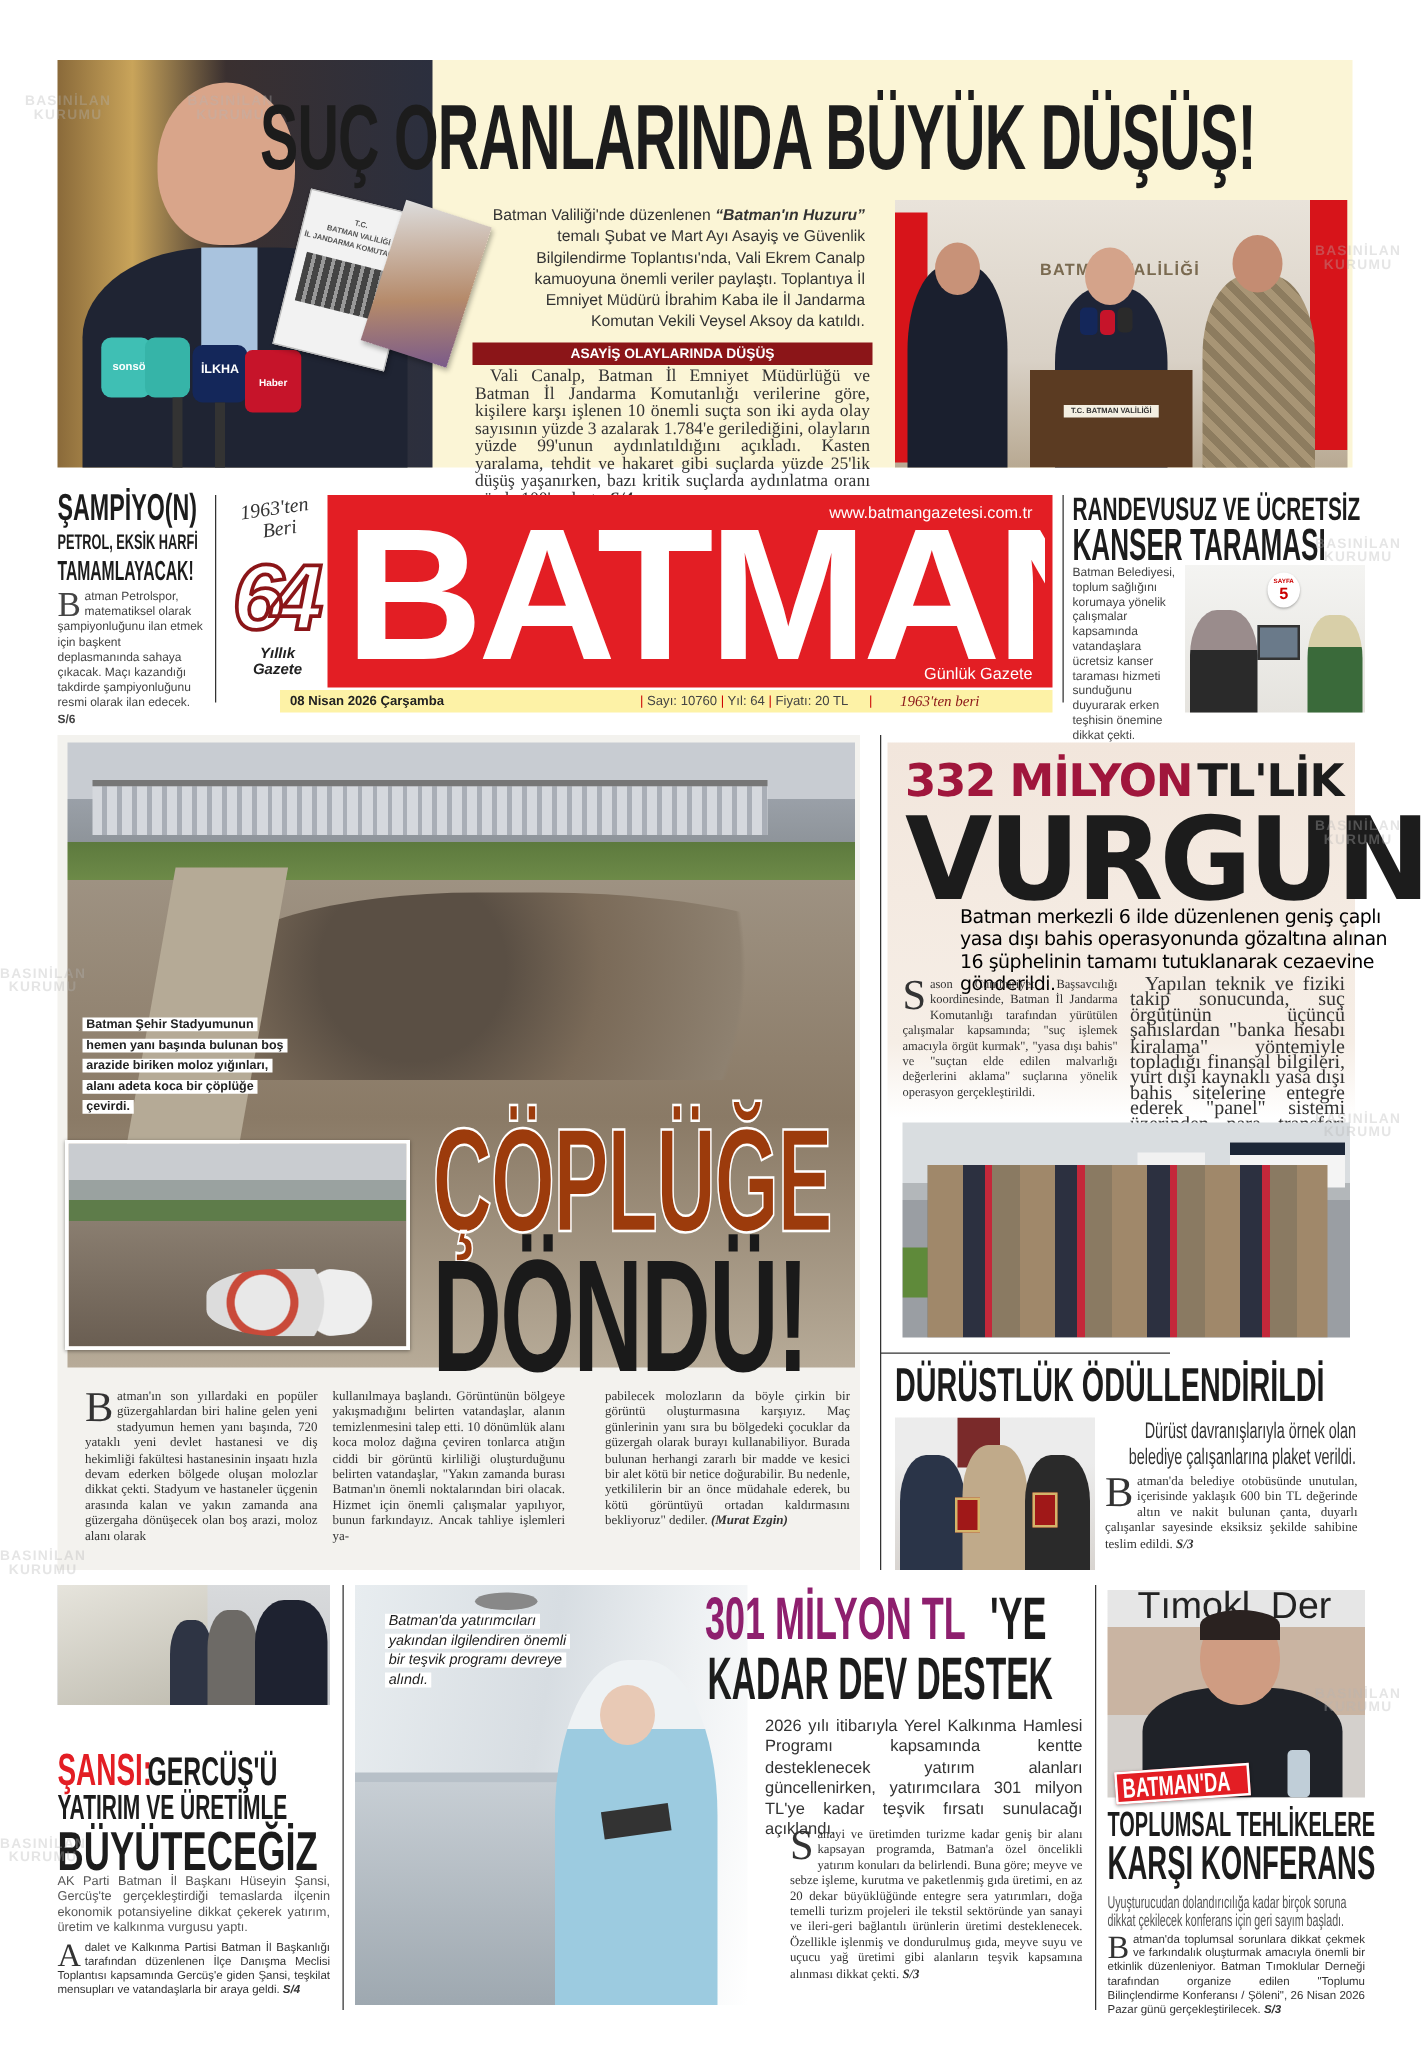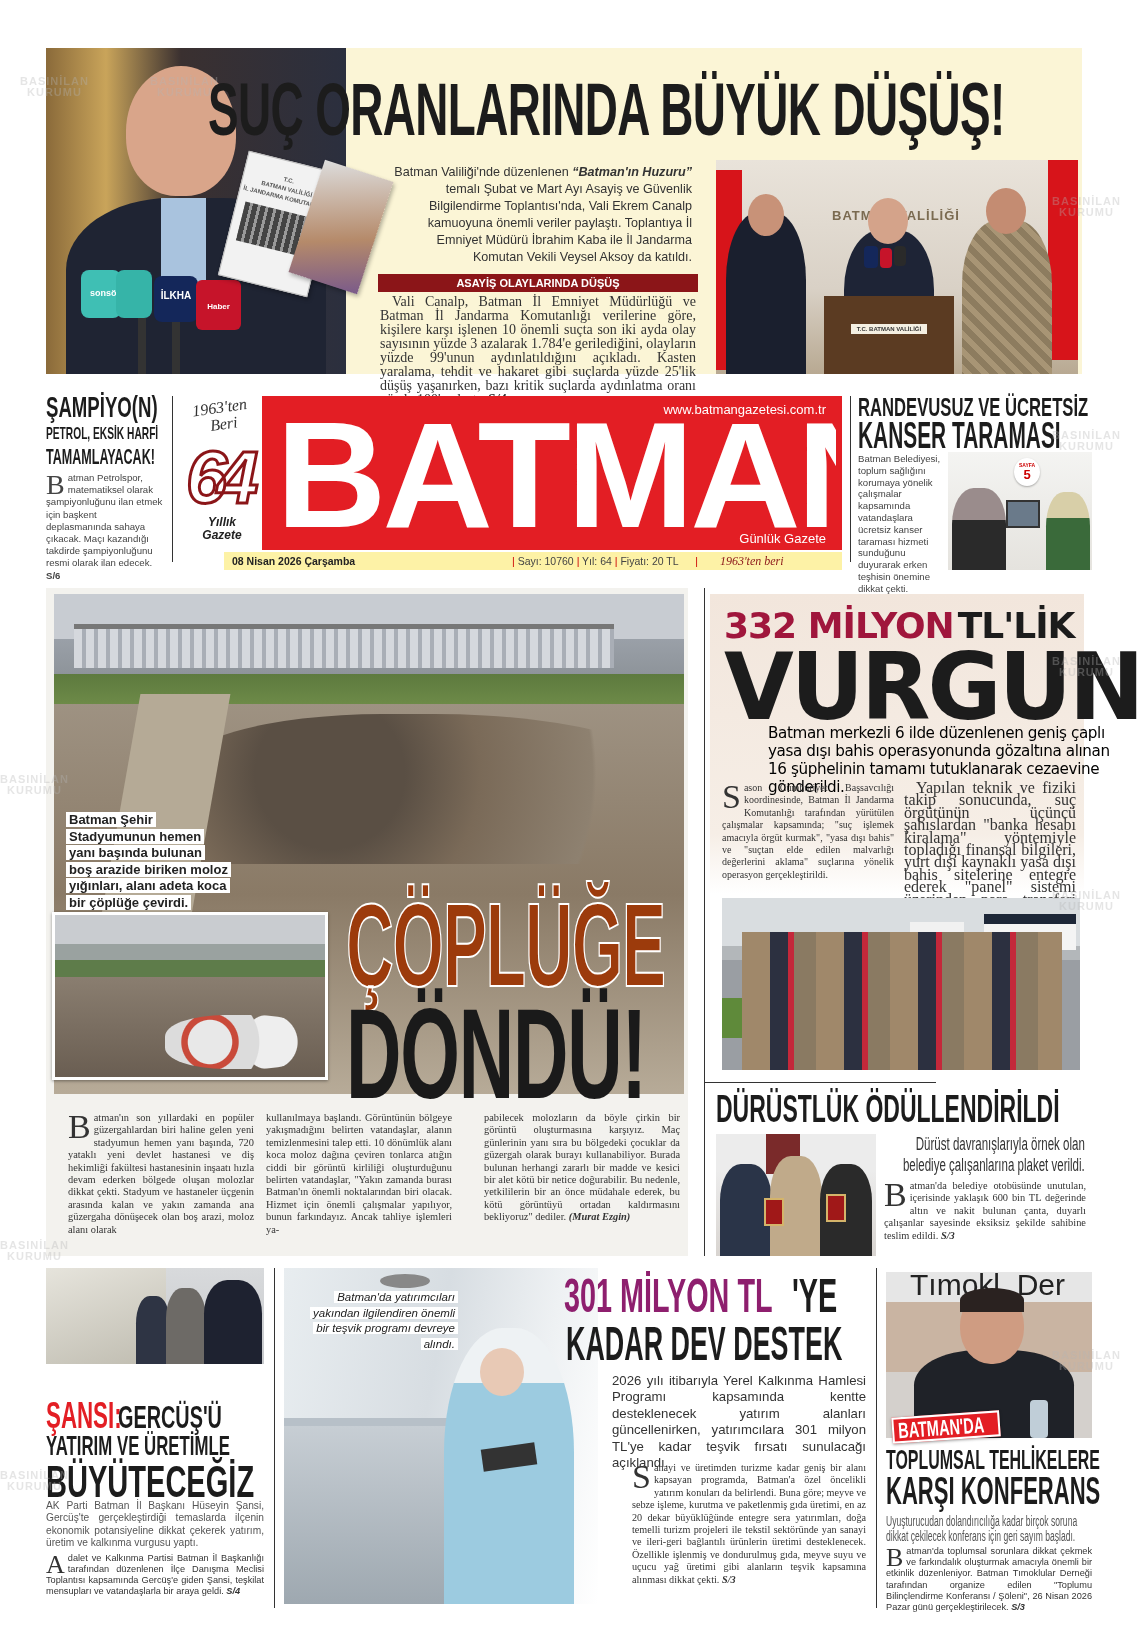--- a/index.html
+++ b/index.html
@@ -148,21 +148,21 @@
   </div>
 </section>
 
 <section>
   <div class="abs" style="left:46px; top:588px; width:642px; height:668px; background:#f3f2ee;"></div>
   <div class="photo" style="left:54px; top:594px; width:630px; height:500px; background:linear-gradient(180deg,#c8ccd2 0%,#c8ccd2 9%,#9aa0a8 9%,#8e949a 16%,#5d7a3e 16%,#6d8a48 22%,#9e9282 22%,#8a7a66 60%,#b7ab98 100%);">
     <div class="abs" style="left:20px; top:30px; width:540px; height:44px; background:repeating-linear-gradient(90deg,#d5d8dd 0 8px,#a9aeb6 8px 12px); border-top:5px solid #777;"></div>
     <div class="abs" style="left:120px; top:120px; width:520px; height:150px; border-radius:40% 50% 0 0; background:radial-gradient(circle at 30% 40%,#5a4f44 0 20%,#7a6a58 40%,#8e8170 70%,transparent 71%);"></div>
     <div class="abs" style="left:60px; top:100px; width:90px; height:300px; background:#b5aa96; transform:skewX(-10deg);"></div>
   </div>
-  <div class="abs sans" style="left:66px; top:812px; width:162px; font-size:13px; line-height:16.5px; font-weight:700; color:#222;">
+  <div class="abs sans" style="left:66px; top:812px; width:162px; font-size:10px; line-height:16.5px; font-weight:700; color:#222;">
     <span style="background:#fff; padding:0 3px; box-decoration-break:clone; -webkit-box-decoration-break:clone;">Batman Şehir Stadyumunun hemen yanı başında bulunan boş arazide biriken moloz yığınları, alanı adeta koca bir çöplüğe çevirdi.</span>
   </div>
   <div class="photo" style="left:52px; top:912px; width:276px; height:168px; border:3px solid #fff; box-shadow:0 1px 3px rgba(0,0,0,0.4); background:linear-gradient(180deg,#c9ccd0 0 18%,#9aa2a0 18% 28%,#5e7c4a 28% 38%,#8a7e70 38%,#6a5e52 100%);">
     <div class="abs" style="left:110px; top:100px; width:150px; height:54px; border-radius:40%; background:radial-gradient(circle at 30% 50%,#e8e8e8 0 20%,#c94a3a 21% 26%,#dcdcdc 27% 45%,transparent 46%), radial-gradient(circle at 70% 50%,#eee 0 25%,transparent 26%);"></div>
   </div>
 
   <h2 class="abs" style="left:346px; top:886px;">
     <span class="cond" style="font-size:118px; line-height:118px; color:#9c3b0c; transform:scaleX(0.56); -webkit-text-stroke:2px #fff; letter-spacing:-2px;">ÇÖPLÜĞE</span>
   </h2>
   <h2 class="abs" style="left:346px; top:990px;">
@@ -253,21 +253,21 @@
 <div class="vrule" style="left:274px; top:1268px; height:340px; width:1px;"></div>
 
 <section>
   <div class="photo" style="left:284px; top:1268px; width:314px; height:336px; background:linear-gradient(100deg,#e8edf0 0%,#d7dde2 45%,#eef1f3 75%,#fff 100%);">
     <div class="abs" style="left:96px; top:6px; width:50px; height:14px; border-radius:50%; background:#888;"></div>
     <div class="abs" style="left:0; top:150px; width:200px; height:186px; background:linear-gradient(180deg,#c7ced4,#9ea8b0); border-top:8px solid #b7c0c8;"></div>
     <div class="abs" style="left:160px; top:60px; width:130px; height:276px; border-radius:45% 45% 0 0; background:linear-gradient(180deg,#eef2f4 0 20%,#9ccbe0 20%);"></div>
     <div class="abs" style="left:196px; top:80px; width:44px; height:48px; border-radius:50%; background:#e8c9b5;"></div>
     <div class="abs" style="left:198px; top:178px; width:54px; height:22px; background:#333; transform:rotate(-8deg);"></div>
   </div>
-  <div class="abs sans" style="left:308px; top:1290px; width:150px; text-align:right; font-size:11.5px; line-height:15.5px; font-style:italic; color:#222;">
+  <div class="abs sans" style="left:308px; top:1290px; width:150px; text-align:left; font-size:11.5px; line-height:15.5px; font-style:italic; color:#222;">
     <span style="background:#fff; padding:0 3px; box-decoration-break:clone; -webkit-box-decoration-break:clone;">Batman'da yatırımcıları yakından ilgilendiren önemli bir teşvik programı devreye alındı.</span>
   </div>
 
   <div class="abs" style="left:564px; top:1272px; white-space:nowrap;">
     <span class="cond" style="font-size:48px; line-height:48px; color:#8e1f6e; transform:scaleX(0.6);">301 MİLYON TL</span>
   </div>
   <div class="abs" style="left:792px; top:1272px;">
     <span class="cond" style="font-size:48px; line-height:48px; color:#1c1c1c; transform:scaleX(0.6);">'YE</span>
   </div>
   <div class="abs" style="left:566px; top:1320px;">

